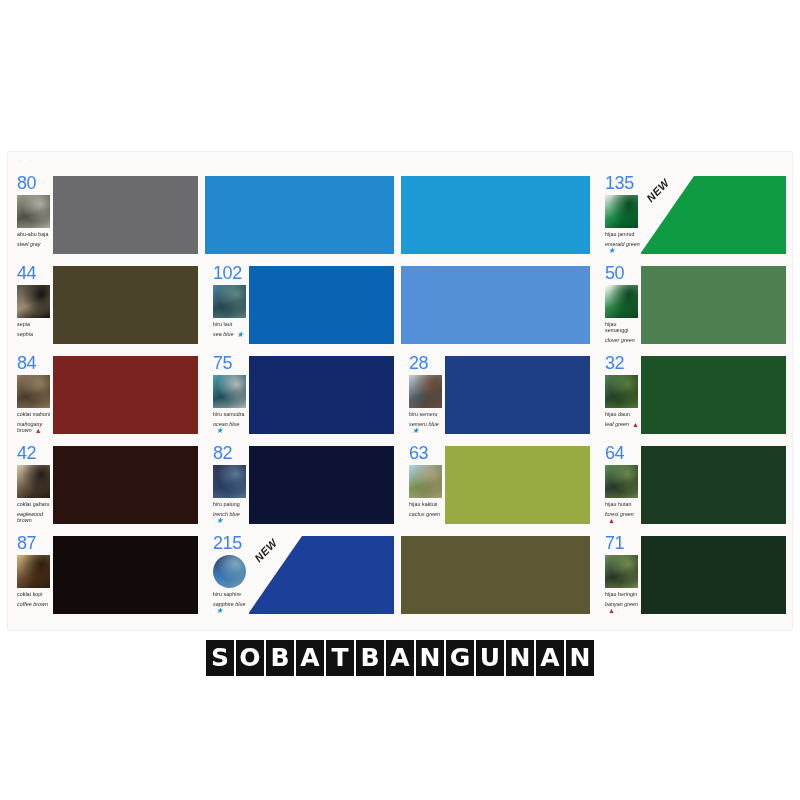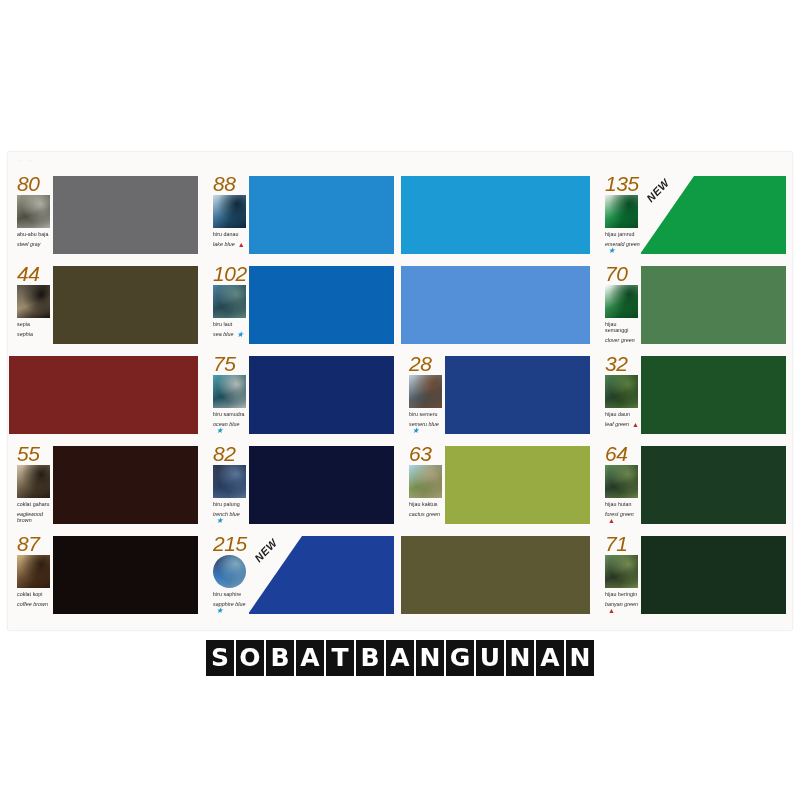--- a/index.html
+++ b/index.html
@@ -52,27 +52,26 @@
     width:44px;
     flex:0 0 44px;
     padding-left:9px;
     box-sizing:border-box;
     position:relative;
     z-index:3;
   }
 
   .code{
     font-family:"Liberation Sans", sans-serif;
-    font-size:21px;
+    font-size:18px;
     font-weight:400;
-    color:#a16207;
+    color:#3b82f6;
     line-height:19px;
     letter-spacing:-.4px;
     margin-bottom:2px;
-    font-style:italic;
   }
 
   .thumb{
     width:33px;height:33px;
     margin-bottom:3px;
     position:relative;
     overflow:hidden;
     border:0;
   }
   .thumb.round{border-radius:50%;}
@@ -160,25 +159,20 @@
     <div id="grid">
         <div class="cell">
           <div class="info">
             <div class="code">80</div>
             <div class="thumb" style="background-image:linear-gradient(115deg, rgba(255,255,255,.18) 0%, rgba(0,0,0,.22) 60%),radial-gradient(circle at 72% 28%, #dcdcd0 0%, rgba(0,0,0,0) 58%),linear-gradient(160deg, #8c8c78 0%, #4a4a3c 55%, #dcdcd0 100%);background-color:#4a4a3c;"></div>
             <div class="names"><span class="id">abu-abu baja</span><span class="en"><span>steel gray</span></span></div>
           </div>
           <div class="swatch" style="background: rgb(107, 107, 110);"></div>
         </div>
         <div class="cell">
-          <div class="info">
-            <div class="code">88</div>
-            <div class="thumb" style="background-image:linear-gradient(115deg, rgba(255,255,255,.18) 0%, rgba(0,0,0,.22) 60%),radial-gradient(circle at 72% 28%, #123247 0%, rgba(0,0,0,0) 58%),linear-gradient(160deg, #bcd6e6 0%, #2f6f9c 55%, #123247 100%);background-color:#2f6f9c;"></div>
-            <div class="names"><span class="id">biru danau</span><span class="en"><span>lake blue</span><span class="mark tri">▲</span></span></div>
-          </div>
           <div class="swatch" style="background: rgb(35, 137, 206);"></div>
         </div>
         <div class="cell">
           <div class="swatch" style="background: rgb(27, 154, 212);"></div>
         </div>
         <div class="cell">
           <div class="info">
             <div class="code">135</div>
             <div class="thumb" style="background-image:linear-gradient(115deg, rgba(255,255,255,.18) 0%, rgba(0,0,0,.22) 60%),radial-gradient(circle at 72% 28%, #0a5f2b 0%, rgba(0,0,0,0) 58%),linear-gradient(160deg, #e8e8e4 0%, #0f9b44 55%, #0a5f2b 100%);background-color:#0f9b44;"></div>
             <div class="names"><span class="id">hijau jamrud</span><span class="en"><span>emerald green</span><span class="mark star">★</span></span></div>
@@ -204,27 +198,32 @@
             <div class="thumb" style="background-image:linear-gradient(115deg, rgba(255,255,255,.18) 0%, rgba(0,0,0,.22) 60%),radial-gradient(circle at 72% 28%, #79a9a4 0%, rgba(0,0,0,0) 58%),linear-gradient(160deg, #2b6c8e 0%, #16414f 55%, #79a9a4 100%);background-color:#16414f;"></div>
             <div class="names"><span class="id">biru laut</span><span class="en"><span>sea blue</span><span class="mark star">★</span></span></div>
           </div>
           <div class="swatch" style="background: rgb(11, 99, 180);"></div>
         </div>
         <div class="cell">
           <div class="swatch" style="background: rgb(84, 144, 216);"></div>
         </div>
         <div class="cell">
           <div class="info">
-            <div class="code">70</div>
+            <div class="code">50</div>
             <div class="thumb" style="background-image:linear-gradient(115deg, rgba(255,255,255,.18) 0%, rgba(0,0,0,.22) 60%),radial-gradient(circle at 72% 28%, #0d5a26 0%, rgba(0,0,0,0) 58%),linear-gradient(160deg, #ffffff 0%, #1f8b3e 55%, #0d5a26 100%);background-color:#1f8b3e;"></div>
             <div class="names"><span class="id">hijau semanggi</span><span class="en"><span>clover green</span></span></div>
           </div>
           <div class="swatch" style="background: rgb(77, 127, 81);"></div>
         </div>
         <div class="cell">
+          <div class="info">
+            <div class="code">84</div>
+            <div class="thumb" style="background-image:linear-gradient(115deg, rgba(255,255,255,.18) 0%, rgba(0,0,0,.22) 60%),radial-gradient(circle at 72% 28%, #b59d78 0%, rgba(0,0,0,0) 58%),linear-gradient(160deg, #7b6246 0%, #46331f 55%, #b59d78 100%);background-color:#46331f;"></div>
+            <div class="names"><span class="id">coklat mahoni</span><span class="en"><span>mahogany brown</span><span class="mark tri">▲</span></span></div>
+          </div>
           <div class="swatch" style="background: rgb(122, 35, 33);"></div>
         </div>
         <div class="cell">
           <div class="info">
             <div class="code">75</div>
             <div class="thumb" style="background-image:linear-gradient(115deg, rgba(255,255,255,.18) 0%, rgba(0,0,0,.22) 60%),radial-gradient(circle at 72% 28%, #dfe9e6 0%, rgba(0,0,0,0) 58%),linear-gradient(160deg, #2f8fa0 0%, #0d4a5c 55%, #dfe9e6 100%);background-color:#0d4a5c;"></div>
             <div class="names"><span class="id">biru samudra</span><span class="en"><span>ocean blue</span><span class="mark star">★</span></span></div>
           </div>
           <div class="swatch" style="background: rgb(18, 42, 107);"></div>
         </div>
@@ -239,21 +238,21 @@
         <div class="cell">
           <div class="info">
             <div class="code">32</div>
             <div class="thumb" style="background-image:linear-gradient(115deg, rgba(255,255,255,.18) 0%, rgba(0,0,0,.22) 60%),radial-gradient(circle at 72% 28%, #6f9c4a 0%, rgba(0,0,0,0) 58%),linear-gradient(160deg, #2f6b33 0%, #14381a 55%, #6f9c4a 100%);background-color:#14381a;"></div>
             <div class="names"><span class="id">hijau daun</span><span class="en"><span>leaf green</span><span class="mark tri">▲</span></span></div>
           </div>
           <div class="swatch" style="background: rgb(29, 82, 39);"></div>
         </div>
         <div class="cell">
           <div class="info">
-            <div class="code">55</div>
+            <div class="code">42</div>
             <div class="thumb" style="background-image:linear-gradient(115deg, rgba(255,255,255,.18) 0%, rgba(0,0,0,.22) 60%),radial-gradient(circle at 72% 28%, #2e241a 0%, rgba(0,0,0,0) 58%),linear-gradient(160deg, #cdbb9a 0%, #6d5a3e 55%, #2e241a 100%);background-color:#6d5a3e;"></div>
             <div class="names"><span class="id">coklat gaharu</span><span class="en"><span>eaglewood brown</span></span></div>
           </div>
           <div class="swatch" style="background: rgb(42, 18, 15);"></div>
         </div>
         <div class="cell">
           <div class="info">
             <div class="code">82</div>
             <div class="thumb" style="background-image:linear-gradient(115deg, rgba(255,255,255,.18) 0%, rgba(0,0,0,.22) 60%),radial-gradient(circle at 72% 28%, #6f93bd 0%, rgba(0,0,0,0) 58%),linear-gradient(160deg, #0a1530 0%, #1c3563 55%, #6f93bd 100%);background-color:#1c3563;"></div>
             <div class="names"><span class="id">biru palung</span><span class="en"><span>trench blue</span><span class="mark star">★</span></span></div>

